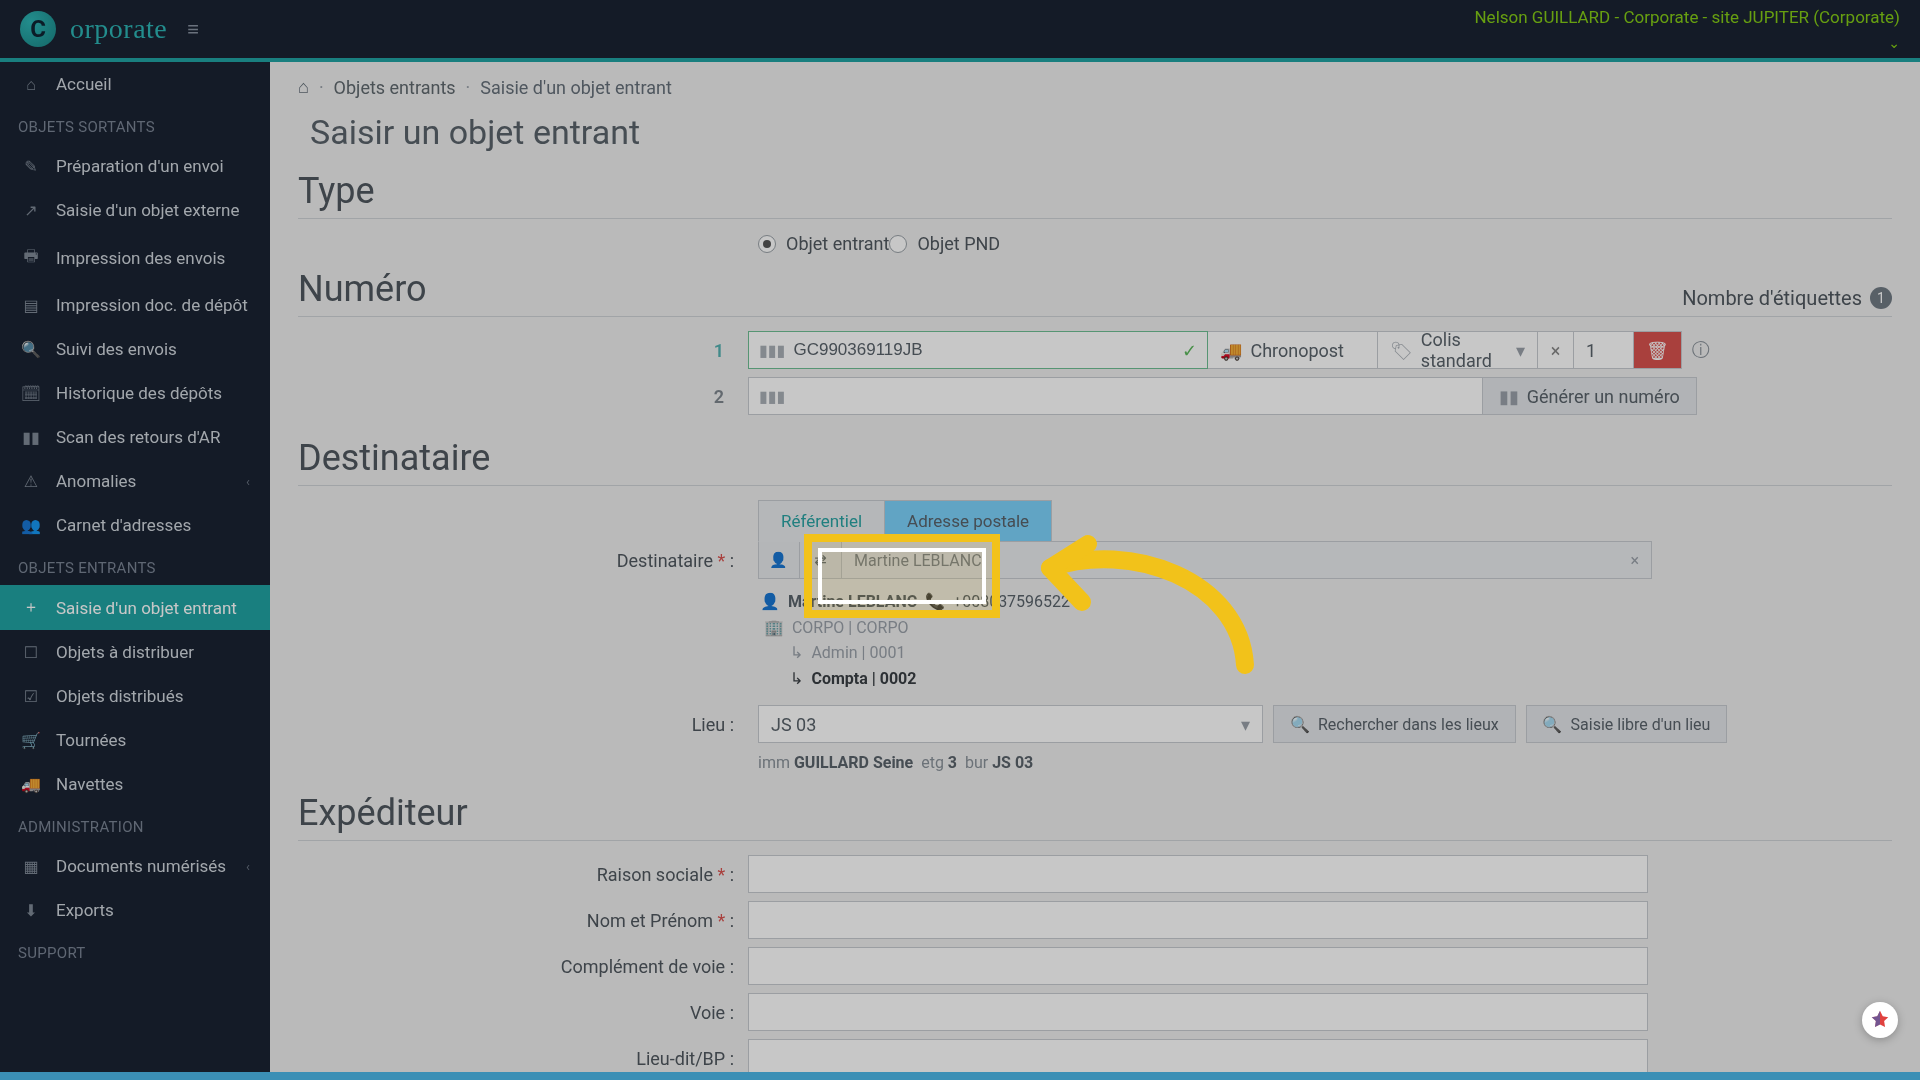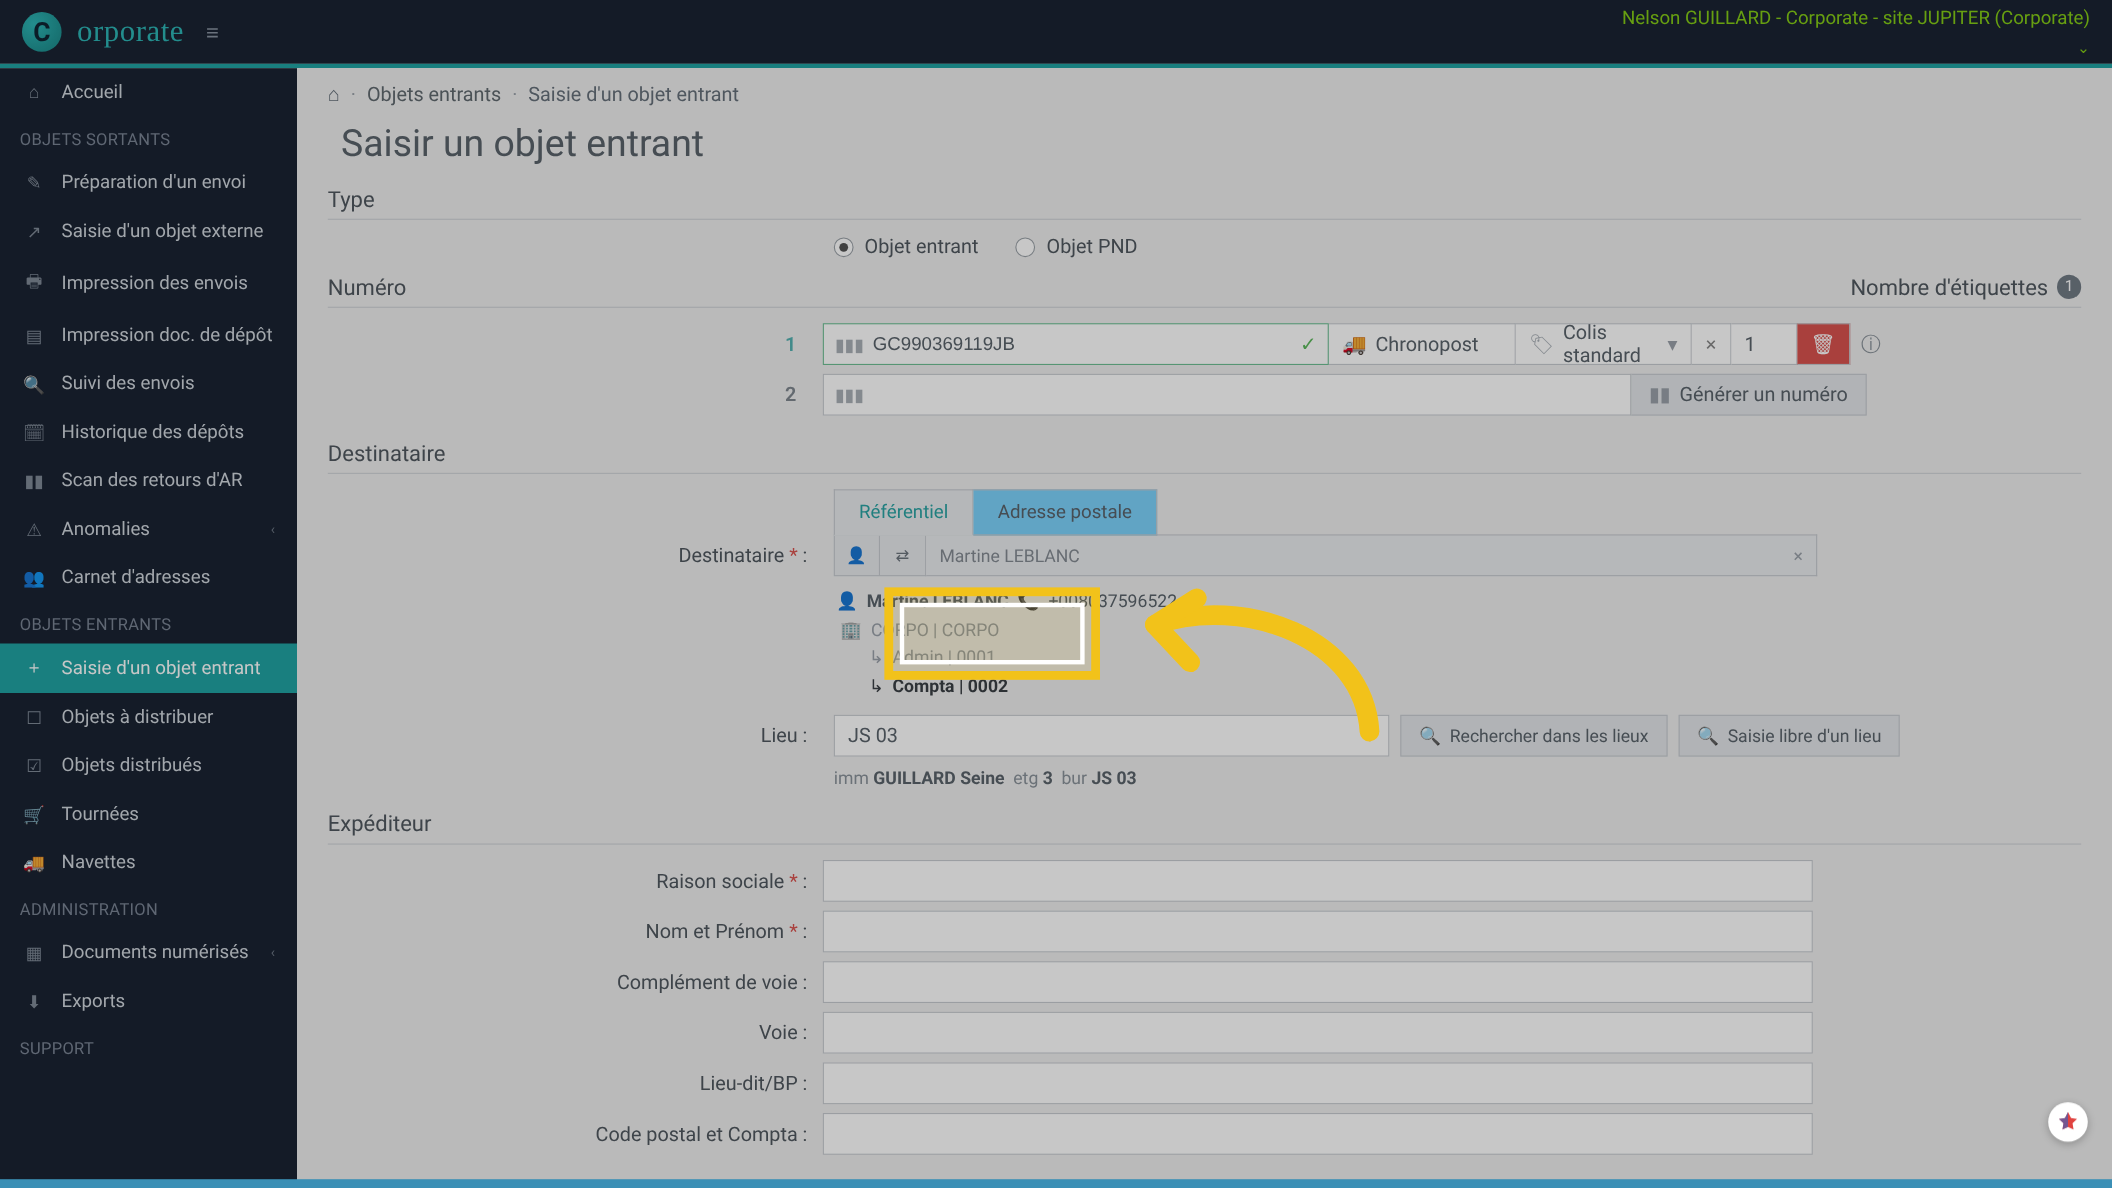--- a/index.html
+++ b/index.html
@@ -25,29 +25,29 @@
   .side-icon { width: 22px; text-align: center; color: #7f8996; font-size: 16px; }
   .side-item.active .side-icon { color: #fff; }
   .side-chev { margin-left: auto; font-size: 13px; color: #6c7684; }
   
   .main { flex: 1; background: #efefef; overflow-y: auto; padding: 0 0 30px 0; position: relative; }
   .breadcrumb { display: flex; align-items: center; gap: 10px; padding: 14px 28px 8px 28px; color: #66707a; font-size: 18px; }
   .breadcrumb a { color: #60696f; text-decoration: none; }
   .bc-sep { color: #9aa1a9; }
   .page-title { padding: 6px 17px 18px 40px; font-size: 34px; color: #5a636b; font-weight: 400; }
   .section { padding: 0 28px; }
-  .section h2 { font-size: 20px; font-weight: 400; color: #50585f; border-bottom: 1px solid #cfd3d7; padding-bottom: 6px; margin-bottom: 14px; }
+  .section h2 { font-size: 36px; font-weight: 400; color: #50585f; border-bottom: 1px solid #cfd3d7; padding-bottom: 6px; margin-bottom: 14px; }
   .section-head-row { display: flex; justify-content: space-between; align-items: flex-end; border-bottom: 1px solid #cfd3d7; padding-bottom: 6px; margin-bottom: 14px; }
   .section-head-row h2 { border: none; margin: 0; padding: 0; }
   .labels-count { font-size: 20px; color: #50585f; display: flex; align-items: center; gap: 8px; }
   .badge-num { background: #717b85; color: #fff; border-radius: 50%; width: 22px; height: 22px; display: inline-flex; align-items: center; justify-content: center; font-size: 14px; }
   .row { display: flex; align-items: center; gap: 10px; margin-bottom: 10px; }
   .lbl { width: 450px; text-align: right; padding-right: 14px; color: #50585f; font-size: 18px; }
   .req { color: #d9534f; }
-  .radio-row { display: flex; align-items: center; gap: 34px; }
+  .radio-row { display: flex; align-items: center; }
   .radio-opt { display: flex; align-items: center; gap: 10px; color: #50585f; }
   .radio-circle { width: 18px; height: 18px; border-radius: 50%; border: 1px solid #9aa1a7; display: inline-flex; align-items: center; justify-content: center; background: #fff; }
   .radio-circle.sel::after { content: ''; width: 8px; height: 8px; border-radius: 50%; background: #555; }
   
   .num-line { display: flex; align-items: stretch; gap: 0; }
   .num-idx { width: 450px; text-align: right; padding-right: 24px; color: #54b1b1; font-weight: 600; font-size: 18px; align-self: center; }
   .barcode-inp { position: relative; border: 1px solid #6fbf94; background: #fff; flex: 0 0 460px; display: flex; align-items: center; padding: 0 10px; height: 38px; }
   .barcode-inp.plain { border: 1px solid #c7cbd0; flex: 1 1 auto; max-width: 735px; }
   .icon-barcode { color: #aab0b7; margin-right: 8px; font-size: 16px; }
   .barcode-inp input { border: none; outline: none; flex: 1; font-size: 17px; color: #5a636b; background: transparent; }

